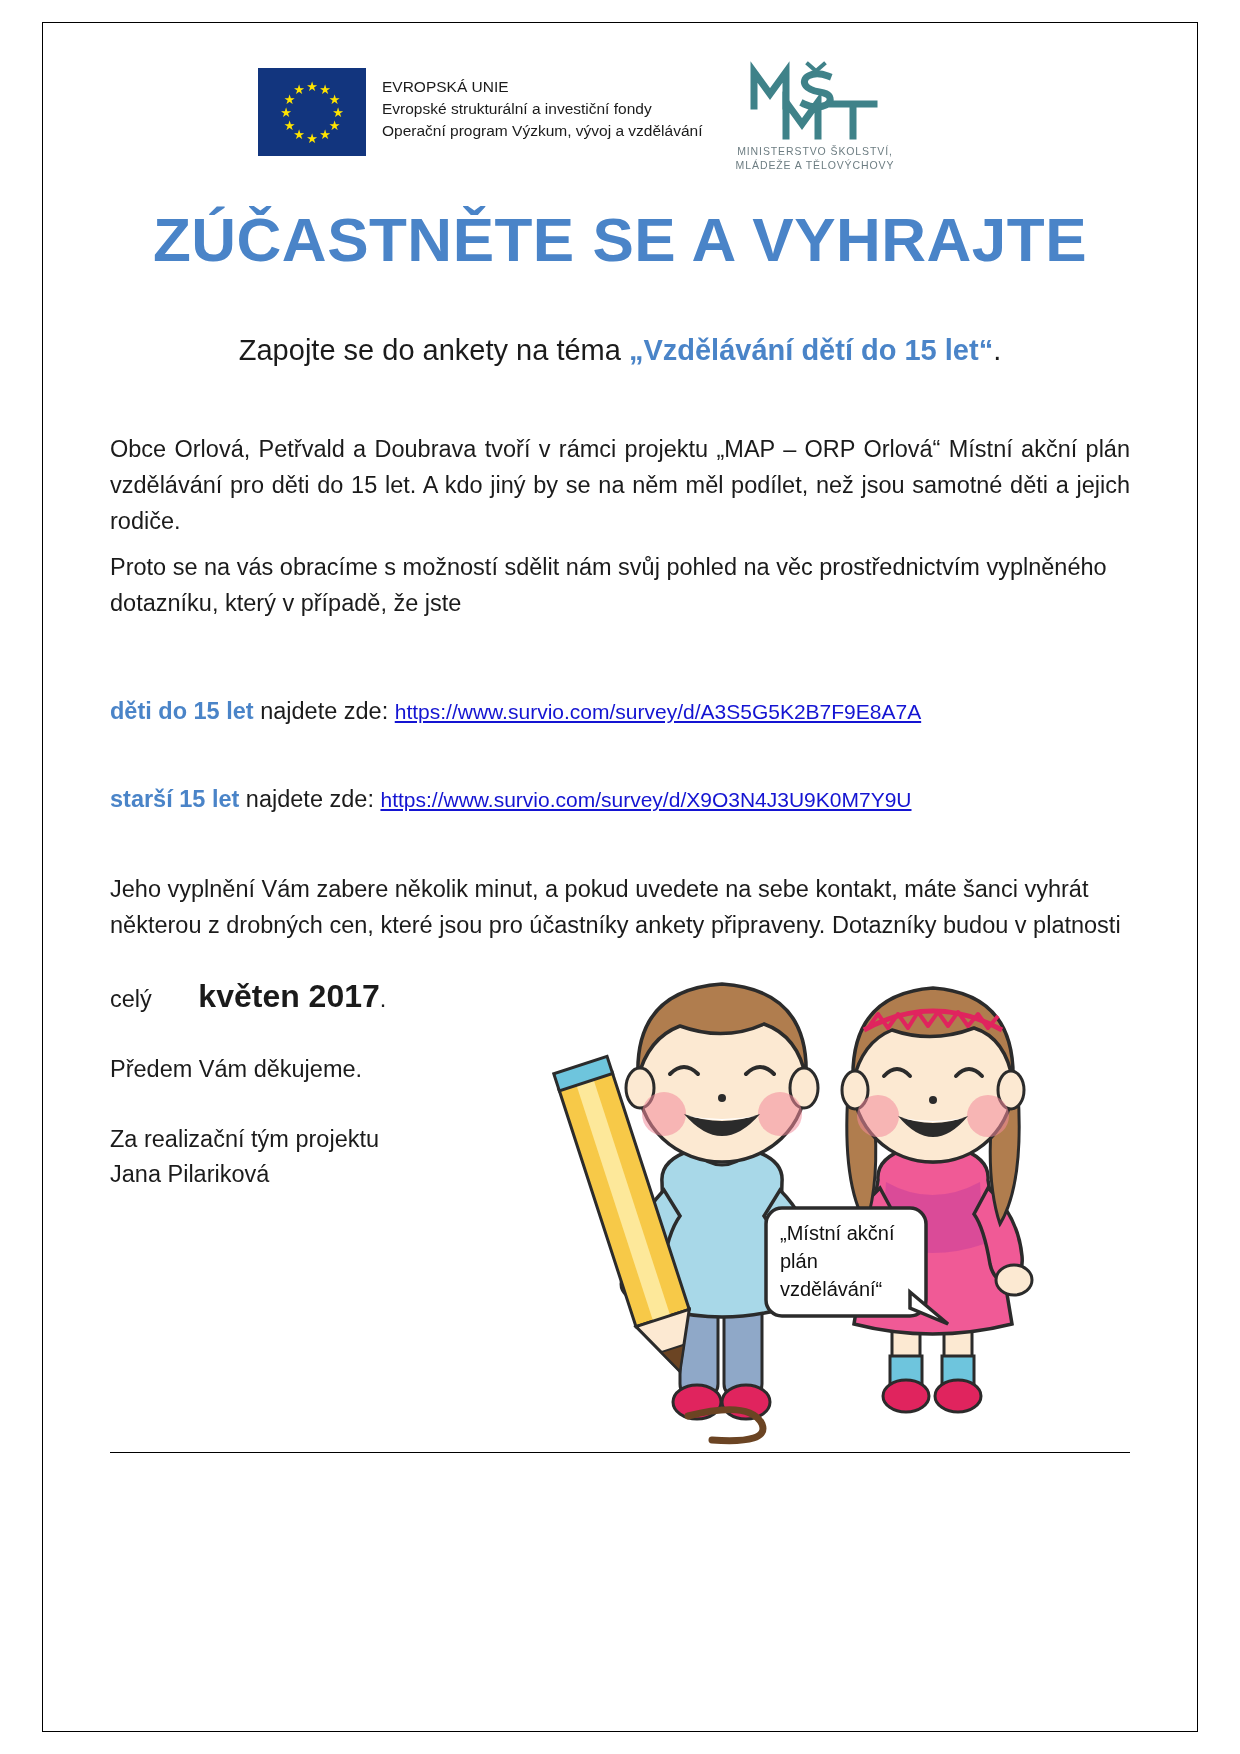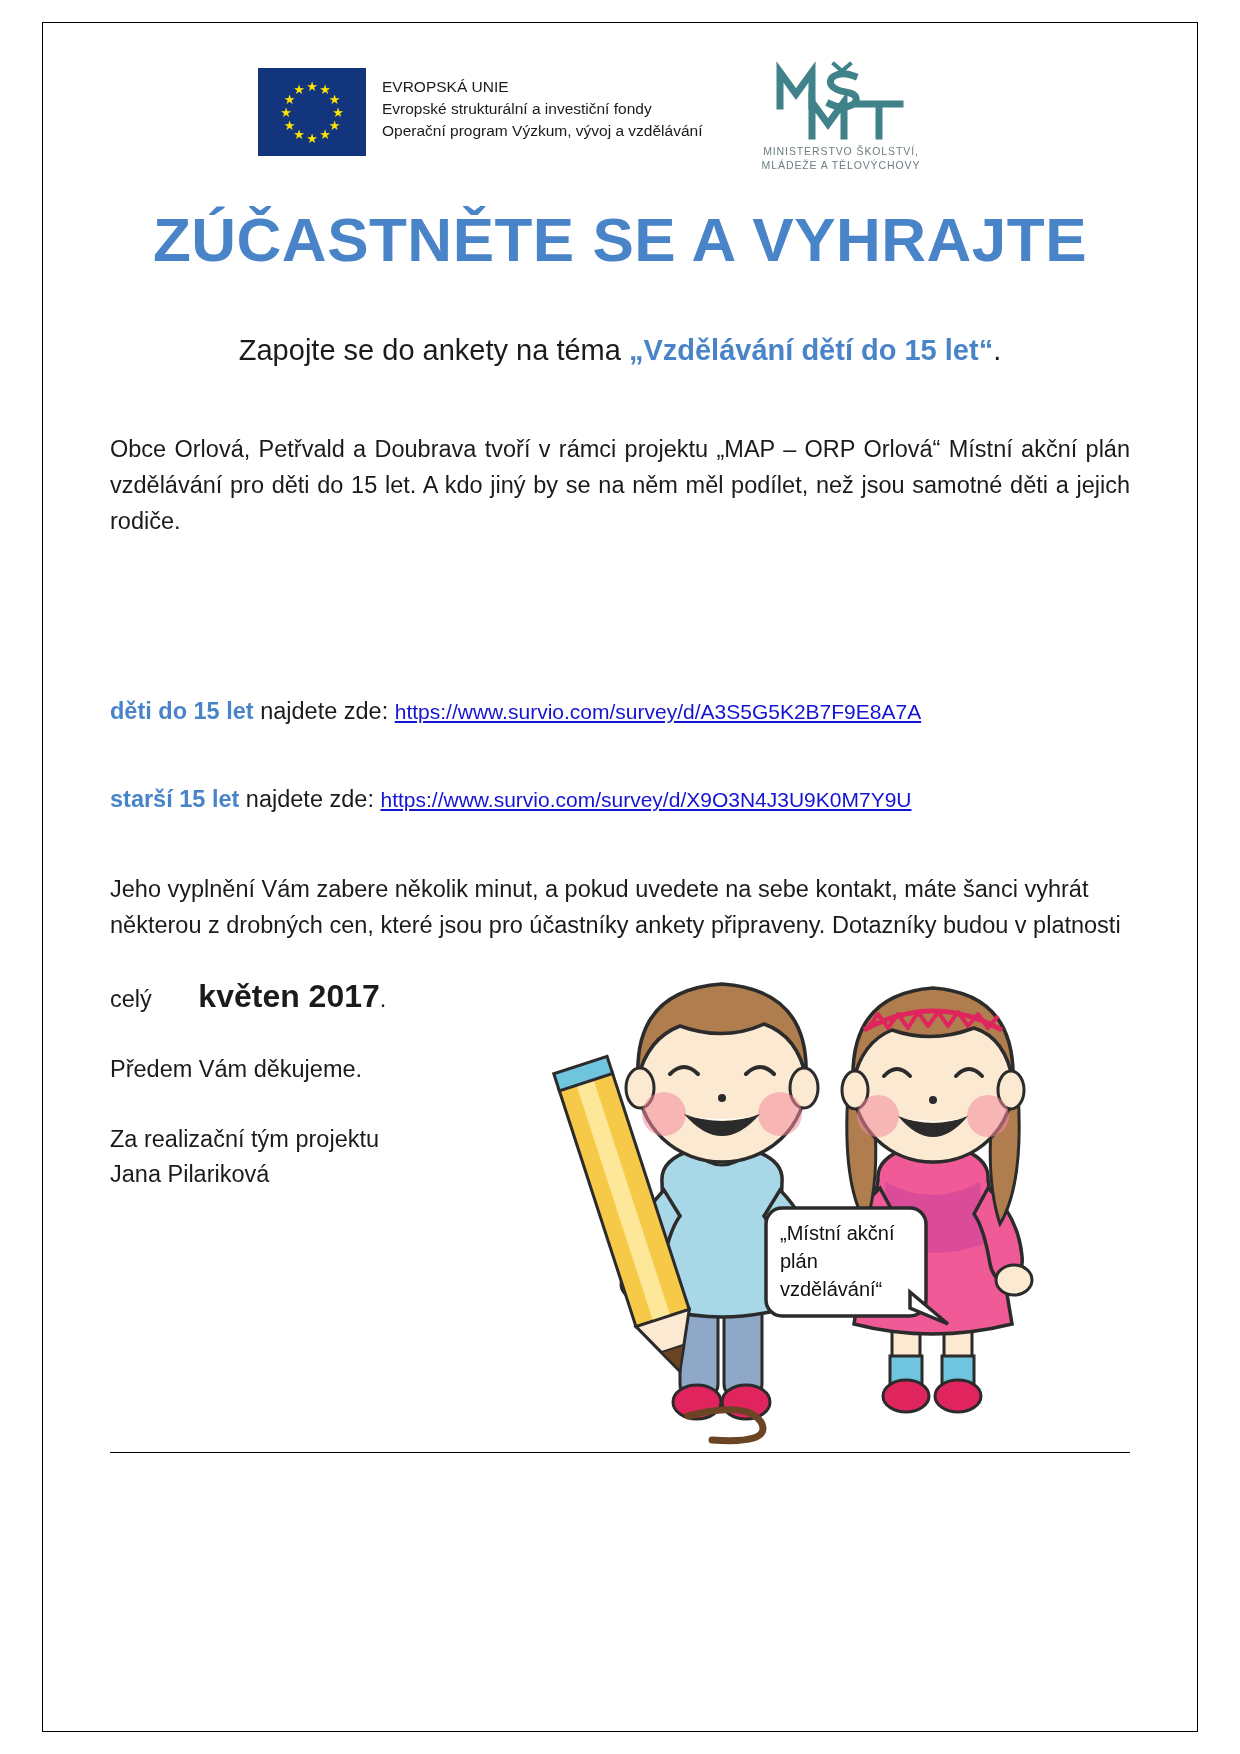--- a/index.html
+++ b/index.html
@@ -65,21 +65,21 @@
     line-height: 1.42;
   }
   .eu-text div {
     font-size: 15.5px;
     color: #1b1b1b;
     white-space: nowrap;
     font-family: "Liberation Sans", sans-serif;
   }
   .msmt-block {
     position: absolute;
-    left: 684px; top: 0px;
+    left: 658px; top: 0px;
     width: 230px;
     text-align: center;
   }
   .msmt-mark {
     width: 150px;
     height: 82px;
     margin: 0 auto 2px;
     display: block;
   }
   .msmt-sub {
@@ -234,20 +234,21 @@
         </div>
       </div>
     </div>
 
     <div class="title">ZÚČASTNĚTE SE A VYHRAJTE</div>
 
     <div class="subtitle"><span>Zapojte se do ankety na téma </span><b>„Vzdělávání dětí do 15 let“</b><span>.</span></div>
 
     <div class="body-text p1">Obce Orlová, Petřvald a Doubrava tvoří v rámci projektu „MAP – ORP Orlová“ Místní akční plán vzdělávání pro děti do 15 let. A kdo jiný by se na něm měl podílet, než jsou samotné děti a jejich rodiče.</div>
 
+    <div class="body-text p2">Proto se na vás obracíme s možností sdělit nám svůj pohled na věc prostřednictvím vyplněného dotazníku, který v případě, že jste</div>
 
     <div class="body-text link-line-1"><span class="lbl-blue">děti do 15 let</span><span> najdete zde: </span><a class="url" href="#">https://www.survio.com/survey/d/A3S5G5K2B7F9E8A7A</a></div>
 
     <div class="body-text link-line-2"><span class="lbl-blue">starší 15 let</span><span> najdete zde: </span><a class="url" href="#">https://www.survio.com/survey/d/X9O3N4J3U9K0M7Y9U</a></div>
 
     <div class="body-text p3">Jeho vyplnění Vám zabere několik minut, a pokud uvedete na sebe kontakt, máte šanci vyhrát některou z drobných cen, které jsou pro účastníky ankety připraveny. Dotazníky budou v platnosti</div>
 
     <div class="body-text p-month"><span> celý </span><span class="big">květen 2017</span><span>.</span></div>
 
     <div class="body-text p4">Předem Vám děkujeme.</div>

